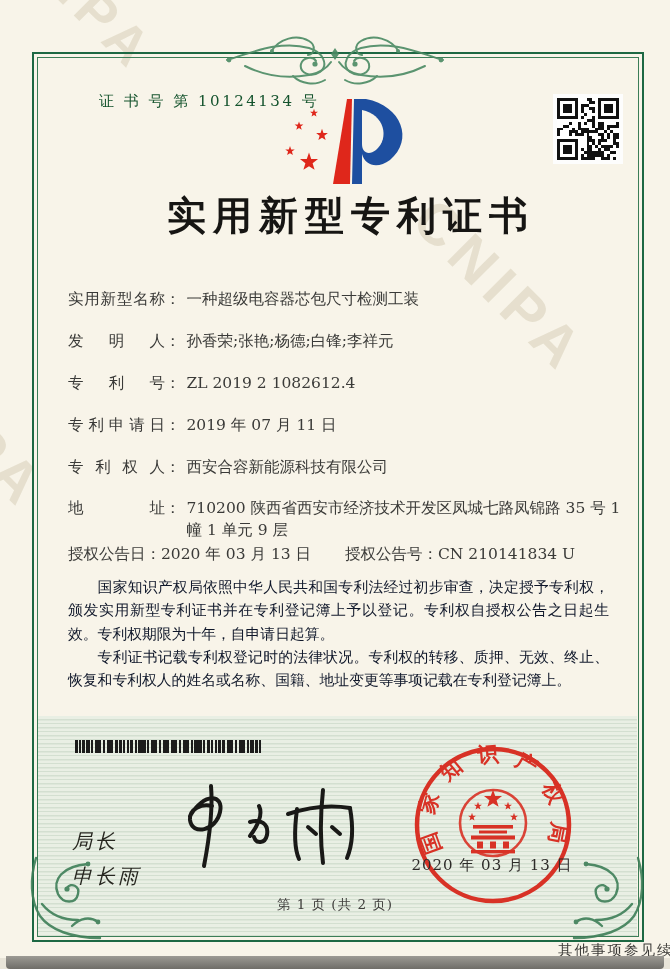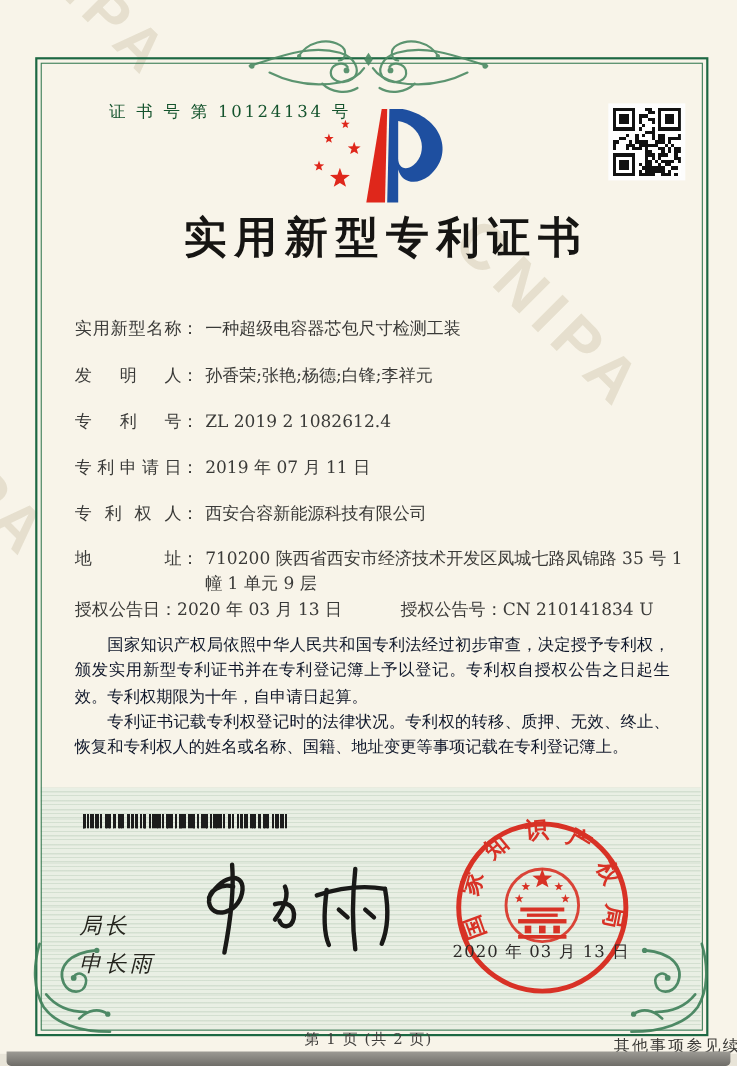--- a/index.html
+++ b/index.html
@@ -42,42 +42,42 @@
 
   .title{position:absolute;left:16px;top:189px;width:670px;text-align:center;
       font-size:39px;font-weight:bold;color:#161513;letter-spacing:7px;}
 
   .frow{position:absolute;left:68px;width:556px;display:flex;font-size:15.5px;
       color:#3a3a38;line-height:22px;}
   .flabel{width:97px;flex:none;text-align:justify;text-align-last:justify;}
   .fcolon{flex:none;margin-right:6px;}
   .fvalue{flex:1;}
   .grow{position:absolute;left:68px;top:544px;width:560px;font-size:15.5px;color:#3a3a38;}
-  .gpair2{position:absolute;left:277px;top:0;margin-left:19px;}
+  .gpair2{position:absolute;left:277px;top:0;}
 
   .body-text{position:absolute;left:68px;top:575px;width:541px;font-size:14.8px;
       color:#0f172a;line-height:23.3px;text-align:justify;}
   .body-text p{margin:0;text-indent:2em;}
 
   .barcode{position:absolute;left:75px;top:740px;width:186px;height:13px;
       background-image:
         repeating-linear-gradient(90deg,#1c1c1c 0 2px,transparent 2px 4px),
         repeating-linear-gradient(90deg,#1c1c1c 0 1px,transparent 1px 7px),
         repeating-linear-gradient(90deg,#1c1c1c 0 3px,transparent 3px 11px);}
 
   .signer{position:absolute;left:72px;top:824px;font-size:20px;color:#26261f;
       letter-spacing:3px;line-height:35px;font-style:italic;}
   .signature{position:absolute;left:162px;top:778px;}
 
   .seal{position:absolute;left:405px;top:737px;opacity:.95;}
   .seal-date{position:absolute;left:406px;top:856px;width:172px;text-align:center;
       font-size:15px;color:#2c2a28;letter-spacing:1px;}
 
   .footer{position:absolute;left:0;top:896px;width:670px;text-align:center;
-      font-size:13.5px;color:#3f3e3c;letter-spacing:1px;margin-top:40px;}
+      font-size:13.5px;color:#3f3e3c;letter-spacing:1px;}
   .note{position:absolute;left:0;top:941px;width:670px;text-align:right;
       font-size:14.5px;color:#3c3b38;letter-spacing:2px;padding-left:20px;}
 </style>
 </head>
 <body>
 
 <div class="page">
 
   <div class="green-zone"></div>
 

